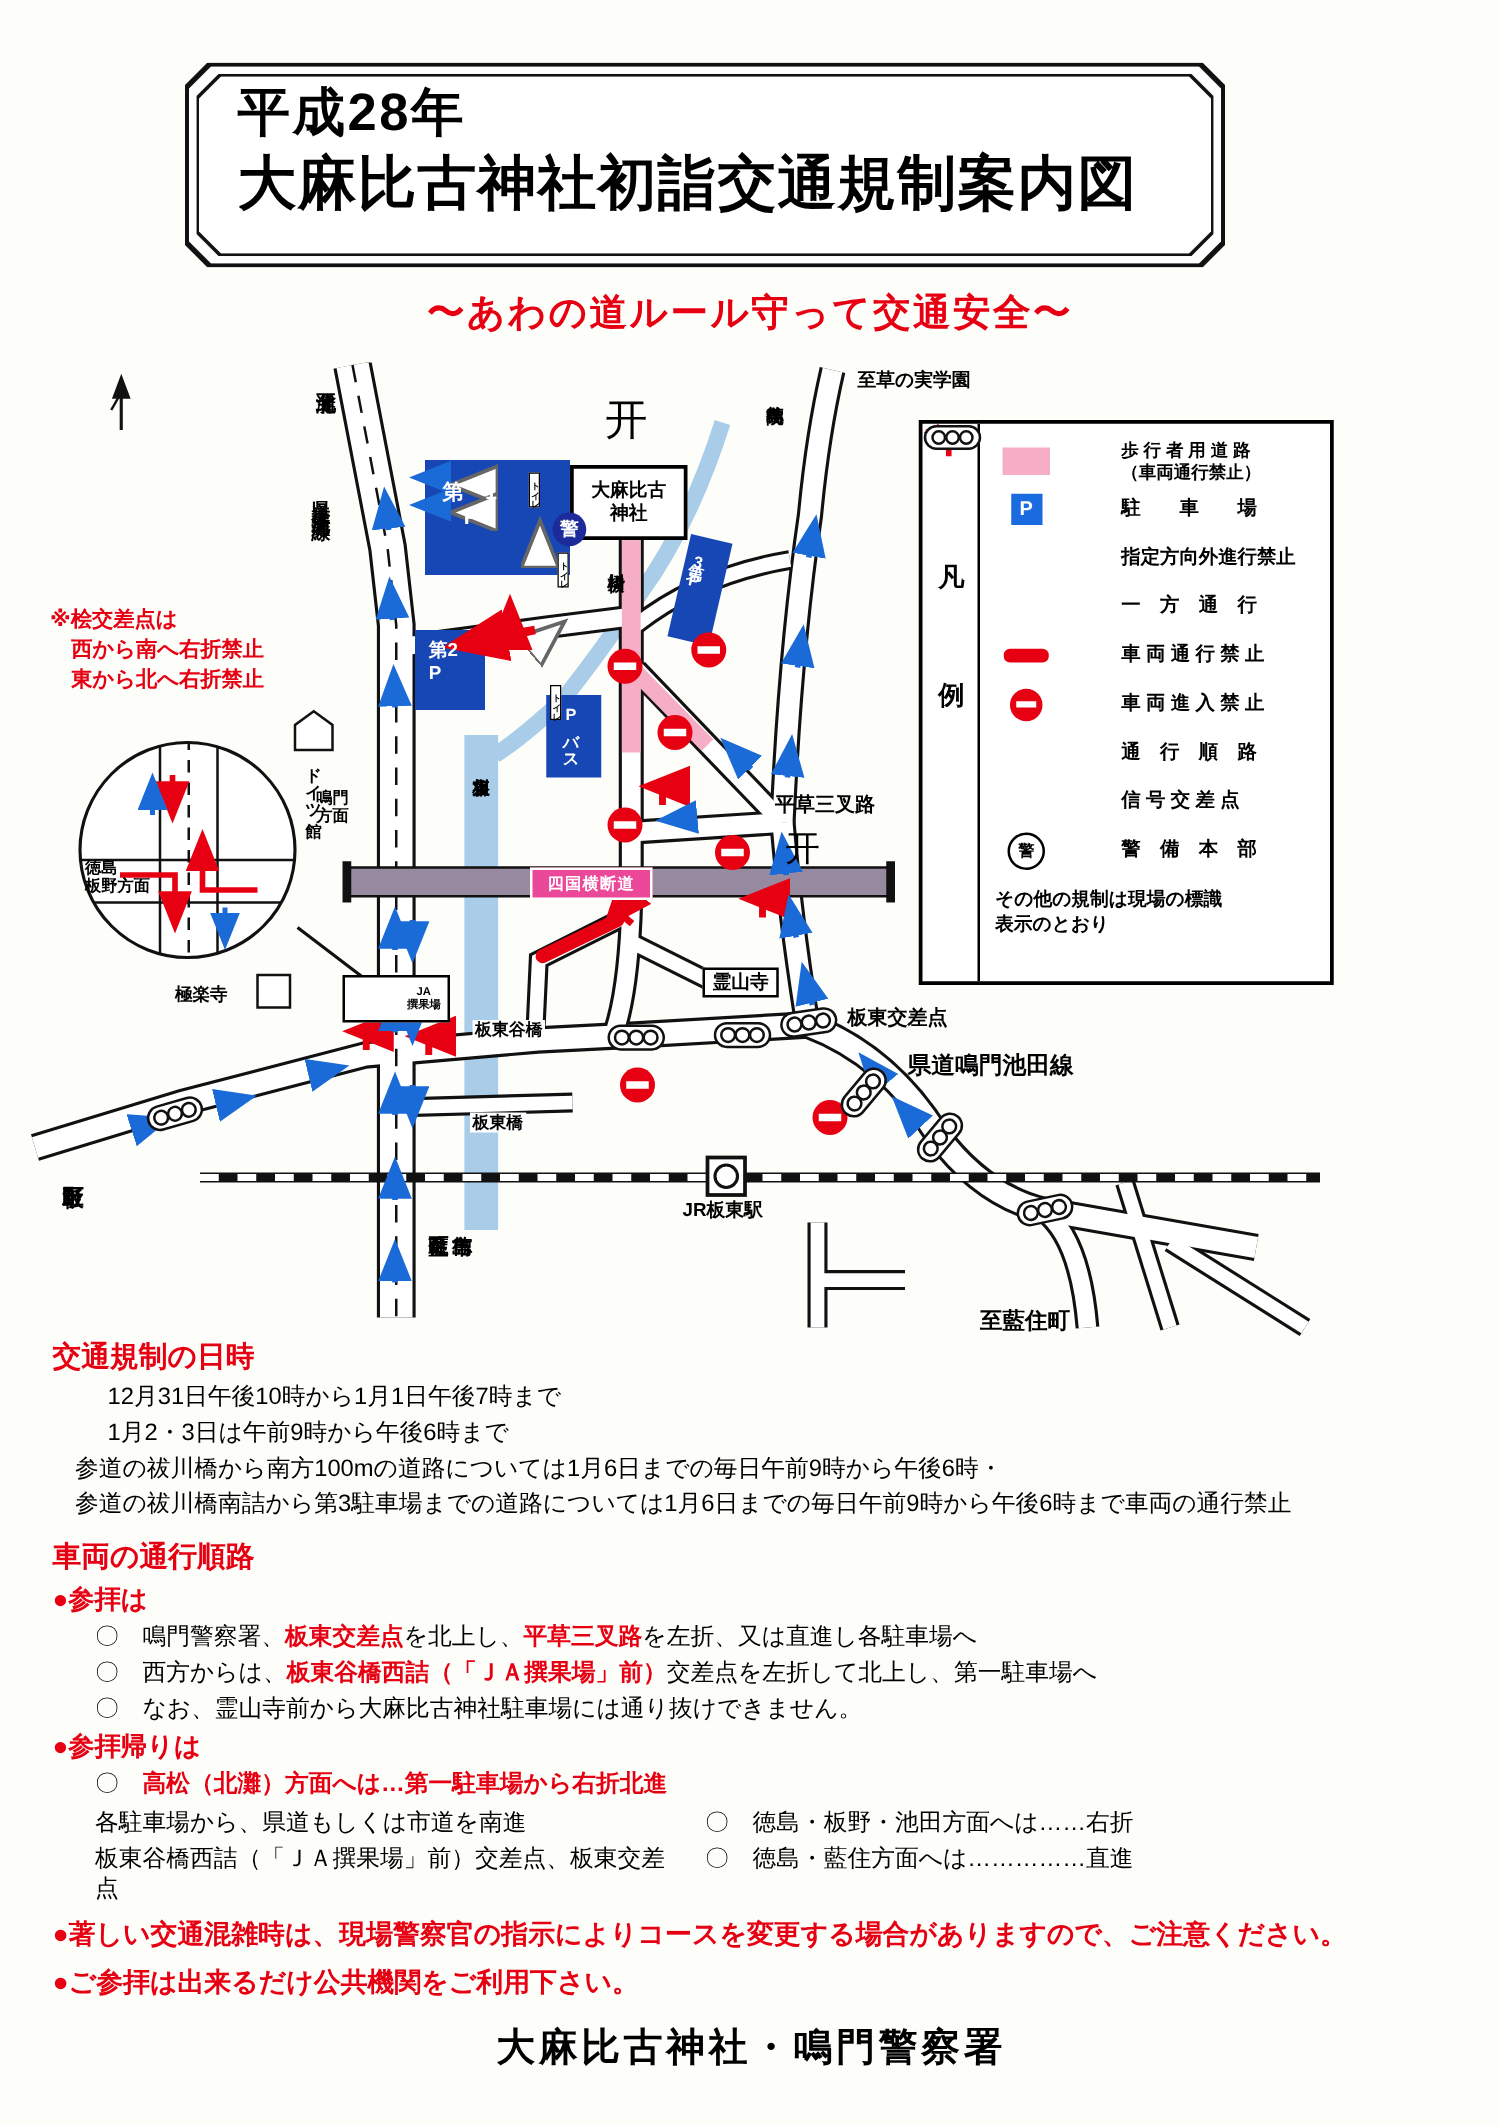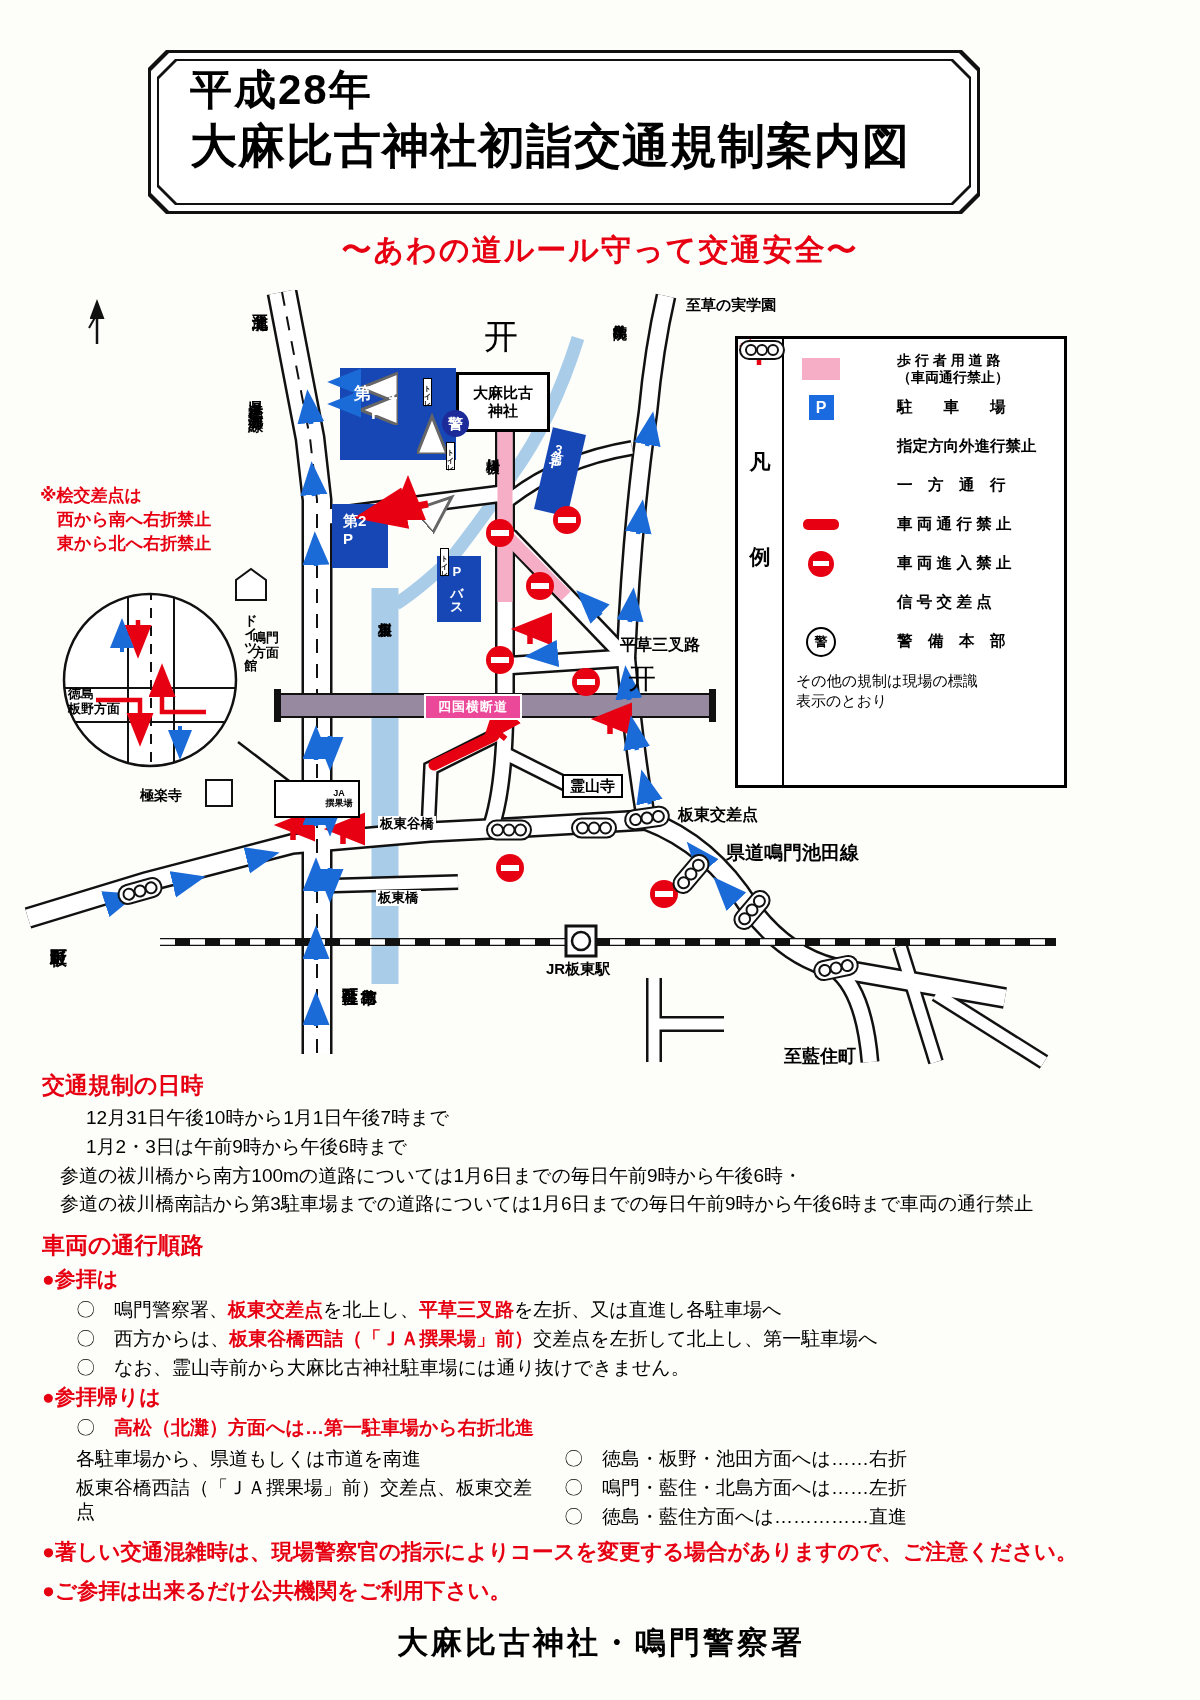--- a/index.html
+++ b/index.html
@@ -52,21 +52,21 @@
   .llab{font-size:15.5px;font-weight:bold;white-space:pre-line;line-height:1.2;}
   .llab.small{font-size:14px;}
   .sw-pink{width:38px;height:22px;background:#f6aec6;}
   .sw-p{width:25px;height:25px;background:#1a6ae0;color:#fff;font-weight:bold;font-size:16px;
         display:flex;align-items:center;justify-content:center;}
   .sw-bar{width:36px;height:11px;background:#e60012;border-radius:5px;}
   .sw-ne{width:26px;height:26px;background:#e60012;border-radius:50%;display:flex;align-items:center;justify-content:center;}
   .sw-ne i{display:block;width:16px;height:5px;background:#fff;}
   .sw-hq{width:26px;height:26px;border:2.5px solid #000;border-radius:50%;display:flex;align-items:center;
          justify-content:center;font-size:13px;font-weight:bold;}
-  .legend-foot{margin-top:10px;font-size:15px;font-weight:normal;white-space:pre-line;line-height:1.35;padding-left:6px;}
+  .legend-foot{margin-top:10px;font-size:15px;font-weight:bold;white-space:pre-line;line-height:1.35;padding-left:6px;}
 
   
   .sections{position:absolute;left:42px;top:1068px;width:1118px;}
   .h-red{color:#e60012;font-weight:bold;font-size:23px;margin-top:2px;}
   .sub-red{color:#e60012;font-weight:bold;font-size:21px;margin-top:4px;}
   .bl{font-size:19px;margin-top:5px;line-height:1.25;}
   .ind-a{margin-left:44px;}
   .ind-b{margin-left:18px;}
   .ind-c{margin-left:34px;}
   .mt{margin-top:14px;}
@@ -385,20 +385,29 @@
         <div class="lrow">
           <div class="lsym">
               <div class="sw-ne">
                 <i></i>
               </div>
             </div>
           <div class="llab">車 両 進 入 禁 止</div>
         </div>
         <div class="lrow">
           <div class="lsym">
+            <svg width="44" height="14">
+              <line x1="42" y1="7" x2="10" y2="7" stroke="#1a6ad8" stroke-width="4"></line>
+              <polygon points="11,1 1,7 11,13" fill="#1a6ad8"></polygon>
+            </svg>
+          </div>
+          <div class="llab">通　行　順　路</div>
+        </div>
+        <div class="lrow">
+          <div class="lsym">
             <svg width="48" height="22">
               <rect x="2" y="2" rx="9" width="44" height="18" fill="#fff" stroke="#111" stroke-width="2"></rect>
               <circle cx="13" cy="11" r="5" fill="none" stroke="#111" stroke-width="2"></circle>
               <circle cx="24" cy="11" r="5" fill="none" stroke="#111" stroke-width="2"></circle>
               <circle cx="35" cy="11" r="5" fill="none" stroke="#111" stroke-width="2"></circle>
             </svg>
           </div>
           <div class="llab">信 号 交 差 点</div>
         </div>
         <div class="lrow">
@@ -427,21 +436,20 @@
     <div class="bl ind-c"><span>〇　なお、霊山寺前から大麻比古神社駐車場には通り抜けできません。</span></div>
     <div class="sub-red">●参拝帰りは</div>
     <div class="bl ind-c"><span>〇　</span><span style="color: rgb(230, 0, 18); font-weight: bold;">高松（北灘）方面へは…第一駐車場から右折北進</span></div>
     <div class="cols">
       <div class="col-l">
         <div class="bl">各駐車場から、県道もしくは市道を南進</div>
         <div class="bl">板東谷橋西詰（「ＪＡ撰果場」前）交差点、板東交差点</div>
       </div>
       <div class="col-r">
         <div class="bl">〇　徳島・板野・池田方面へは……右折</div>
-        <div class="bl">〇　鳴門・藍住・北島方面へは……左折</div>
         <div class="bl">〇　徳島・藍住方面へは……………直進</div>
       </div>
     </div>
     <div class="notice">●著しい交通混雑時は、現場警察官の指示によりコースを変更する場合がありますので、ご注意ください。</div>
     <div class="notice">●ご参拝は出来るだけ公共機関をご利用下さい。</div>
     <div class="footer">大麻比古神社・鳴門警察署</div>
   </div>
 
 </div>
 

